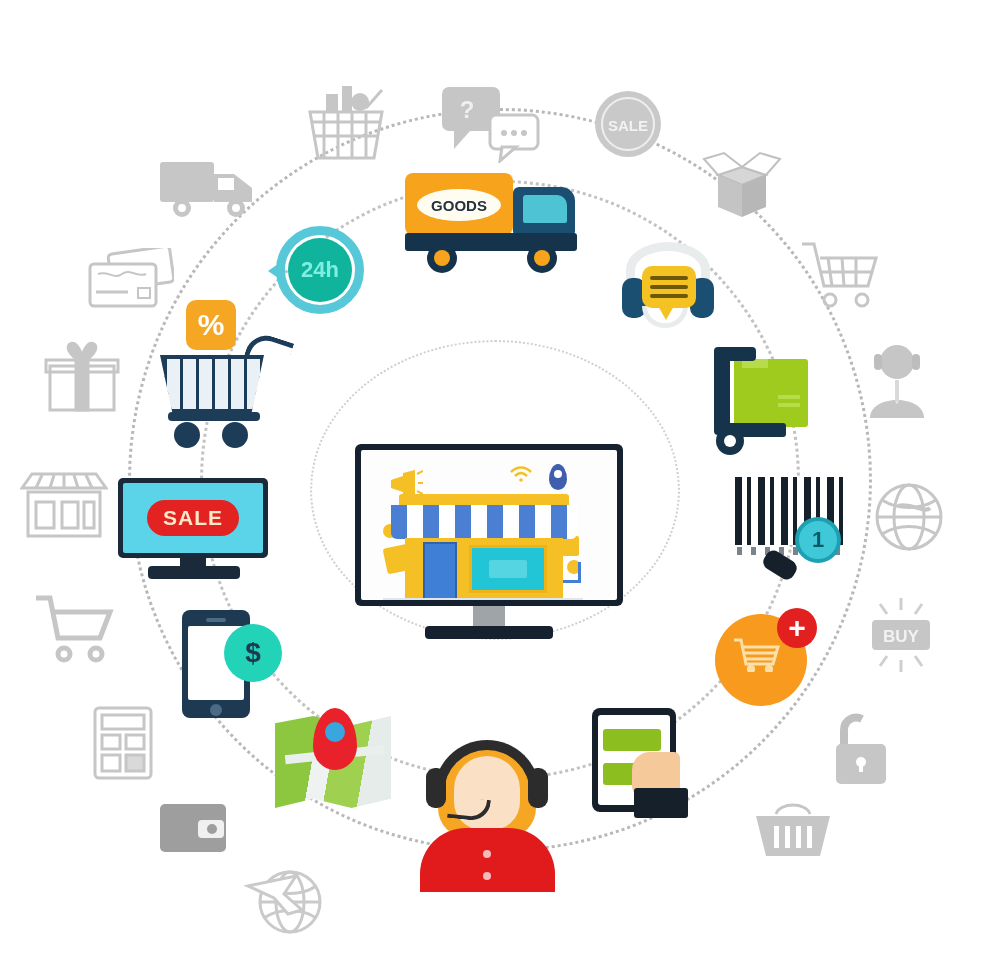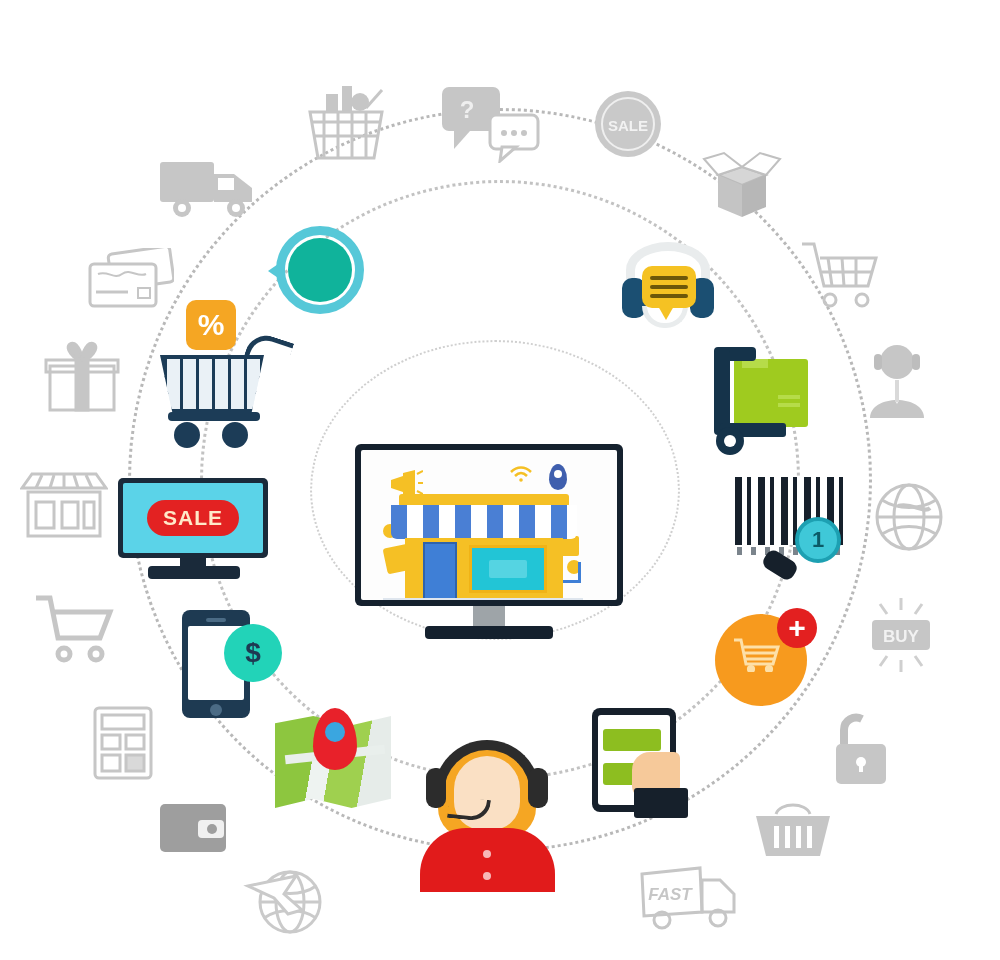--- a/index.html
+++ b/index.html
@@ -310,29 +310,20 @@
       <path d="M4 18 H78 L68 58 H14 Z" fill="#c6c6c6"></path>
       <g fill="#ffffff">
         <rect x="22" y="28" width="5" height="22"></rect>
           <rect x="33" y="28" width="5" height="22"></rect>
         <rect x="44" y="28" width="5" height="22"></rect>
           <rect x="55" y="28" width="5" height="22"></rect>
       </g>
     </svg>
   </div>
 
-  <div class="gray" style="left:638px;top:862px;">
-    <svg class="gs" width="104" height="72" viewBox="0 0 104 72" fill="none" stroke="#c6c6c6" stroke-width="3">
-      <path d="M4 12 L62 6 L64 50 L6 54 Z"></path>
-      <path d="M64 18 H82 L96 32 V50 H64 Z"></path>
-      <circle cx="24" cy="58" r="8"></circle>
-        <circle cx="80" cy="56" r="8"></circle>
-      <text x="32" y="38" font-size="17" fill="#c6c6c6" stroke="none" font-family="Liberation Sans, sans-serif" text-anchor="middle" font-weight="bold" font-style="italic">FAST</text>
-    </svg>
-  </div>
 
   <div class="gray" style="left:240px;top:850px;">
     <svg class="gs" width="92" height="92" viewBox="0 0 92 92" fill="none" stroke="#cacaca" stroke-width="3">
       <circle cx="50" cy="52" r="30"></circle>
       <ellipse cx="50" cy="52" rx="14" ry="30"></ellipse>
       <line x1="20" y1="52" x2="80" y2="52"></line>
       <path d="M24 36 C38 46 62 46 76 36"></path>
         <path d="M24 68 C38 58 62 58 76 68"></path>
       <path d="M8 36 L56 26 L44 44 L62 60 L48 64 L34 48 Z" stroke-width="3" fill="#ffffff"></path>
     </svg>
@@ -405,24 +396,38 @@
       <rect x="2" y="10" width="54" height="40" rx="3" fill="#c6c6c6"></rect>
       <path d="M56 22 H76 L94 36 V50 H56 Z" fill="#c6c6c6"></path>
       <rect x="60" y="26" width="16" height="12" fill="#ffffff"></rect>
       <circle cx="24" cy="56" r="9" fill="#c6c6c6"></circle>
         <circle cx="24" cy="56" r="4" fill="#ffffff"></circle>
       <circle cx="78" cy="56" r="9" fill="#c6c6c6"></circle>
         <circle cx="78" cy="56" r="4" fill="#ffffff"></circle>
     </svg>
   </div>
 
+  <div class="node" id="node-truck">
+    <div class="tr-cargo"></div>
+    <div class="tr-oval">GOODS</div>
+    <div class="tr-cab"></div>
+    <div class="tr-win"></div>
+    <div class="tr-chassis"></div>
+    <div class="tr-wheel" style="left:22px">
+        <i></i>
+      </div>
+    <div class="tr-wheel" style="left:122px">
+        <i></i>
+      </div>
+  </div>
 
   <div class="node" id="node-24h">
     <div class="h24-ring"></div>
     <div class="h24-core"></div>
+    <div class="h24-txt">24h</div>
     <div class="h24-arrow"></div>
   </div>
 
   <div class="node" id="node-headset">
     <div class="hs-band"></div>
     <div class="hs-cup" style="left:4px"></div>
     <div class="hs-cup" style="left:72px"></div>
     <div class="hs-mic"></div>
     <div class="hs-tail"></div>
     <div class="hs-bub">

